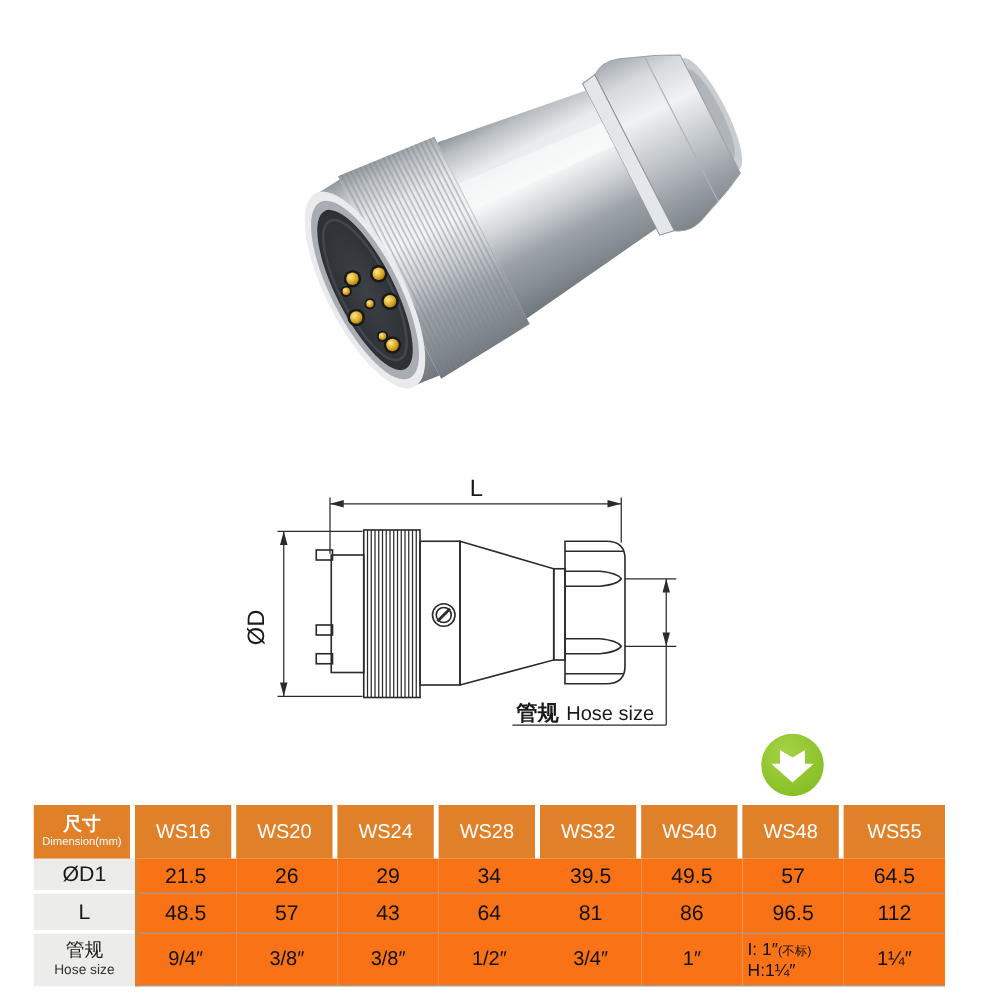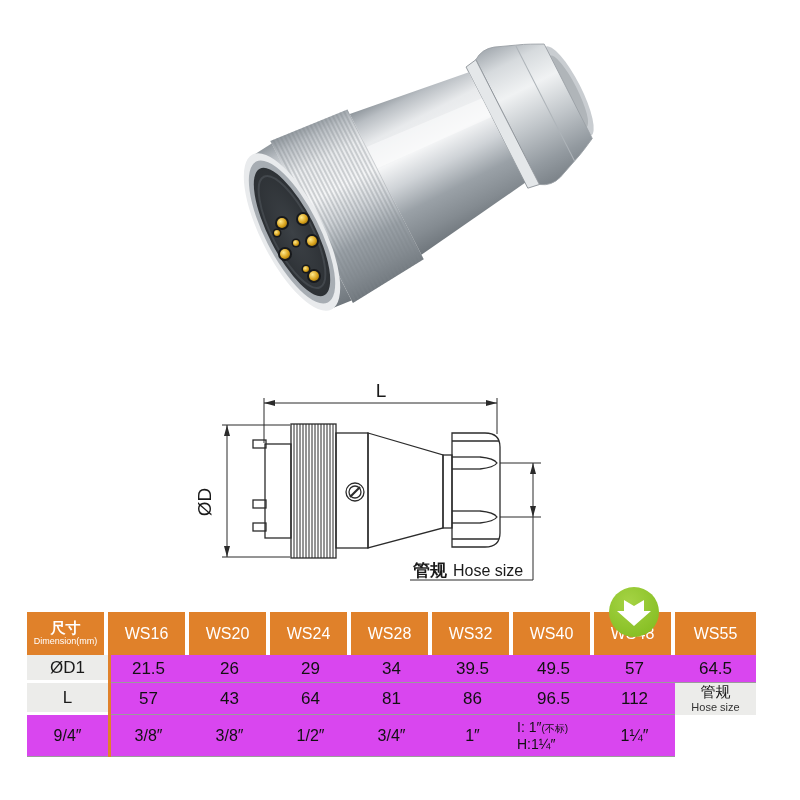--- a/index.html
+++ b/index.html
@@ -3,36 +3,36 @@
 <meta charset="utf-8">
 <style>
   html,body{margin:0;padding:0;background:#fff;}
   .page{position:relative;width:800px;height:800px;background:#fff;overflow:hidden;
         font-family:"Liberation Sans","DejaVu Sans",sans-serif;color:#111;}
   svg{display:block;}
   .photo{position:absolute;left:190px;top:20px;}
   .diagram{position:absolute;left:185px;top:372px;}
   .arrow-badge{position:absolute;left:608px;top:586px;width:52px;height:52px;z-index:3;}
 
-  .spec-table{position:absolute;left:27px;top:612px;width:729px;display:grid;
+  .spec-table{position:absolute;left:27px;top:644px;width:729px;display:grid;
               grid-template-columns:81px repeat(8,81px);
               grid-template-rows:43px 28px 32px 42px;z-index:2;}
   .spec-table>div{box-sizing:border-box;}
   .th{background:#E0812A;color:#fff;display:flex;flex-direction:column;align-items:center;
       justify-content:center;font-size:16px;font-weight:500;border-right:4px solid #fff;}
   .th.last{border-right:none;}
   .th .zh{font-size:15px;font-weight:700;line-height:1.1;}
   .th .en{font-size:9px;line-height:1.2;}
   .tl{background:#ECECEA;display:flex;flex-direction:column;align-items:center;justify-content:center;
       font-size:17px;color:#1a1a1a;border-bottom:3px solid #fff;}
   .tl .zh2{font-size:15px;line-height:1.1;}
   .tl .en2{font-size:11px;line-height:1.2;color:#333;}
   .tl.lastrow{border-bottom:none;}
   .td{display:flex;align-items:center;justify-content:center;font-size:17px;
-      border-bottom:1px solid #9b9b9b;background:#d946ef;}
+      border-bottom:1px solid #9b9b9b;background:#f97316;}
   .td.hose{font-size:16px;}
   .td.ws48{flex-direction:column;align-items:flex-start;justify-content:center;
            font-size:14px;line-height:1.2;padding-left:4px;}
   .td.ws48 .note{font-size:10px;}
   .divider{position:absolute;left:81px;top:43px;width:3px;height:calc(100% - 43px);
            background:#E0812A;}
 </style>
 </head>
 <body>
 
@@ -217,20 +217,21 @@
     <div class="td">21.5</div>
     <div class="td">26</div>
     <div class="td">29</div>
     <div class="td">34</div>
     <div class="td">39.5</div>
     <div class="td">49.5</div>
     <div class="td">57</div>
     <div class="td">64.5</div>
 
     <div class="tl">L</div>
+    <div class="td">48.5</div>
     <div class="td">57</div>
     <div class="td">43</div>
     <div class="td">64</div>
     <div class="td">81</div>
     <div class="td">86</div>
     <div class="td">96.5</div>
     <div class="td">112</div>
 
     <div class="tl lastrow">
       <span class="zh2">管规</span>

